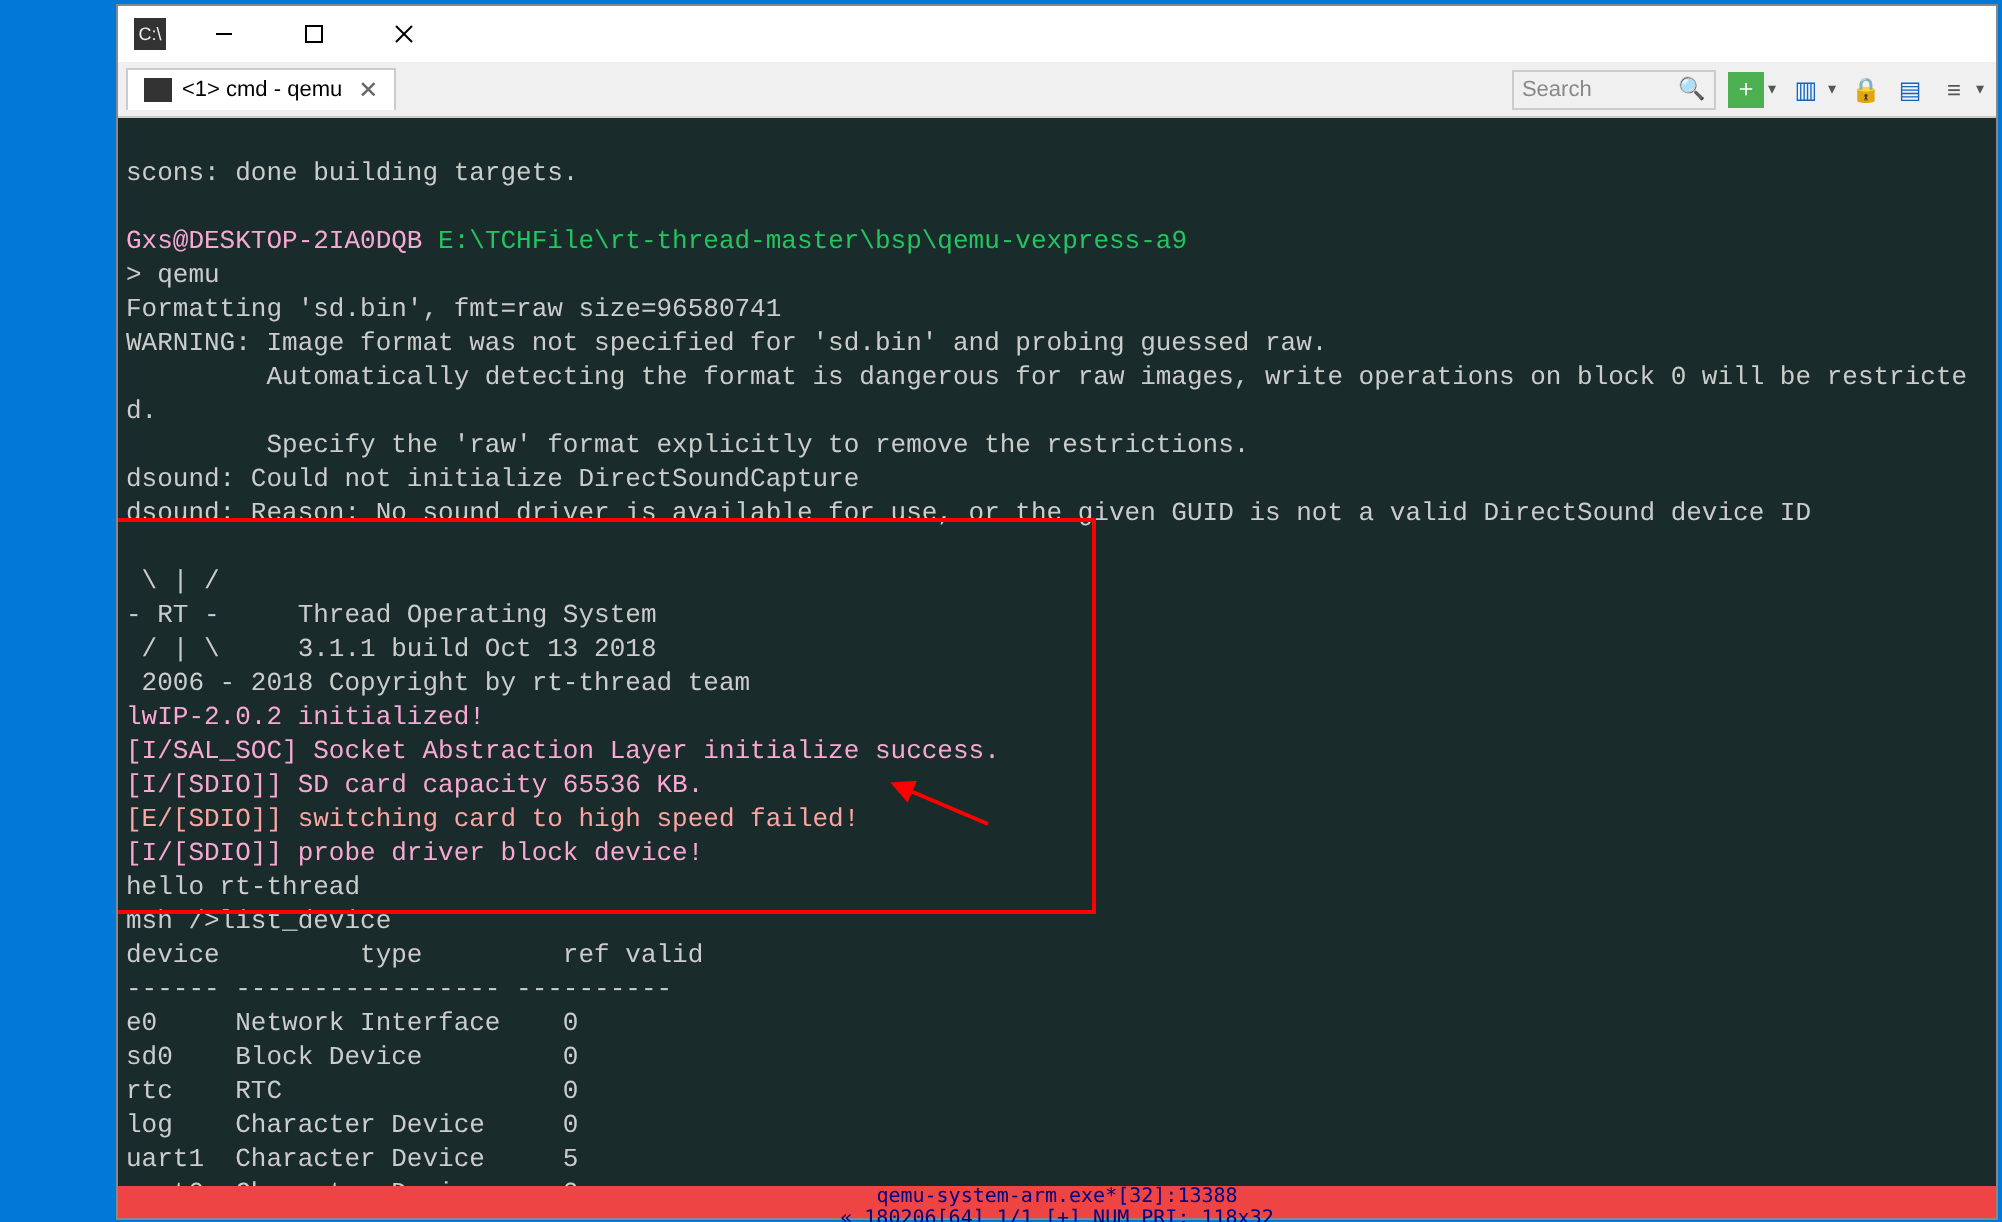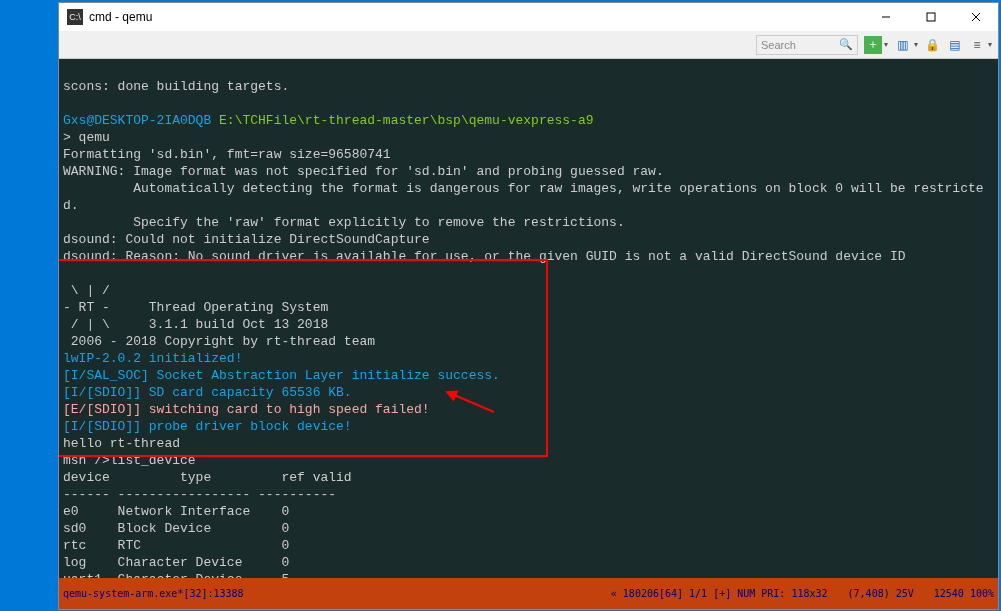--- a/index.html
+++ b/index.html
@@ -19,37 +19,36 @@
   .search { width: 102px; height: 20px; border: 1px solid #ccc; padding: 2px 4px; font-size: 11px; color: #888; display: flex; align-items: center; }
   .search-icon { margin-left: auto; color: #888; }
   .toolbtns { display: flex; align-items: center; gap: 4px; margin-left: 6px; }
   .tbtn { width: 18px; height: 18px; display: flex; align-items: center; justify-content: center; font-size: 12px; border: 1px solid transparent; }
   .tbtn.green { background: #4caf50; color: #fff; }
   .tbtn.blue { color: #1565c0; }
   .tbtn.amber { color: #b8860b; }
   .tbtn.gray { color: #555; }
   .dd { font-size: 8px; color: #555; margin-left: -2px; margin-right: 2px; }
   .terminal { flex: 1; background: #1a2b2b; color: #ccc; font-family: "Consolas", "Courier New", monospace; font-size: 13px; line-height: 17px; padding: 2px 4px; white-space: pre; overflow: hidden; position: relative; }
-  .t-green { color: #0ea5e9; }
-  .t-cyan { color: #84cc16; }
+  .t-green { color: #f9a8d4; }
+  .t-cyan { color: #22c55e; }
   .t-red { color: #fca5a5; }
   .highlight-box { position: absolute; left: -6px; top: 200px; width: 495px; height: 198px; border: 2px solid #ff0000; pointer-events: none; }
   .arrow { position: absolute; left: 380px; top: 328px; pointer-events: none; }
-  .statusbar { height: 31px; background: #c2410c; color: #000080; font-size: 10px; font-family: "Consolas", monospace; display: flex; align-items: center; padding: 0 4px; }
+  .statusbar { height: 16px; background: #ef4444; color: #000080; font-size: 10px; font-family: "Consolas", monospace; display: flex; align-items: center; padding: 0 4px; flex-direction: column; }
   .statusbar .sp { flex: 1; }
 </style>
 </head>
 <body>
 
 <div class="desktop">
   <div class="window">
 
     <div class="titlebar">
       <div class="title-icon">C:\</div>
-      <div class="title-text">cmd - qemu</div>
       <div class="winbtns">
         <div class="winbtn">
             <svg width="10" height="10">
               <line x1="1" y1="5" x2="9" y2="5" stroke="#000" stroke-width="1"></line>
             </svg>
           </div>
         <div class="winbtn">
             <svg width="10" height="10">
               <rect x="1" y="1" width="8" height="8" fill="none" stroke="#000" stroke-width="1"></rect>
             </svg>
@@ -57,20 +56,25 @@
         <div class="winbtn">
             <svg width="10" height="10">
               <line x1="1" y1="1" x2="9" y2="9" stroke="#000" stroke-width="1"></line>
               <line x1="9" y1="1" x2="1" y2="9" stroke="#000" stroke-width="1"></line>
             </svg>
           </div>
       </div>
     </div>
 
     <div class="tabbar">
+      <div class="tab">
+        <div class="tab-icon"></div>
+        <span>&lt;1&gt; cmd - qemu</span>
+        <span class="tab-close">✕</span>
+      </div>
       <div class="tabbar-spacer"></div>
       <div class="search">
         <span>Search</span>
         <span class="search-icon">🔍</span>
       </div>
       <div class="toolbtns">
         <div class="tbtn green">＋</div>
           <div class="dd">▾</div>
         <div class="tbtn blue">▥</div>
           <div class="dd">▾</div>

